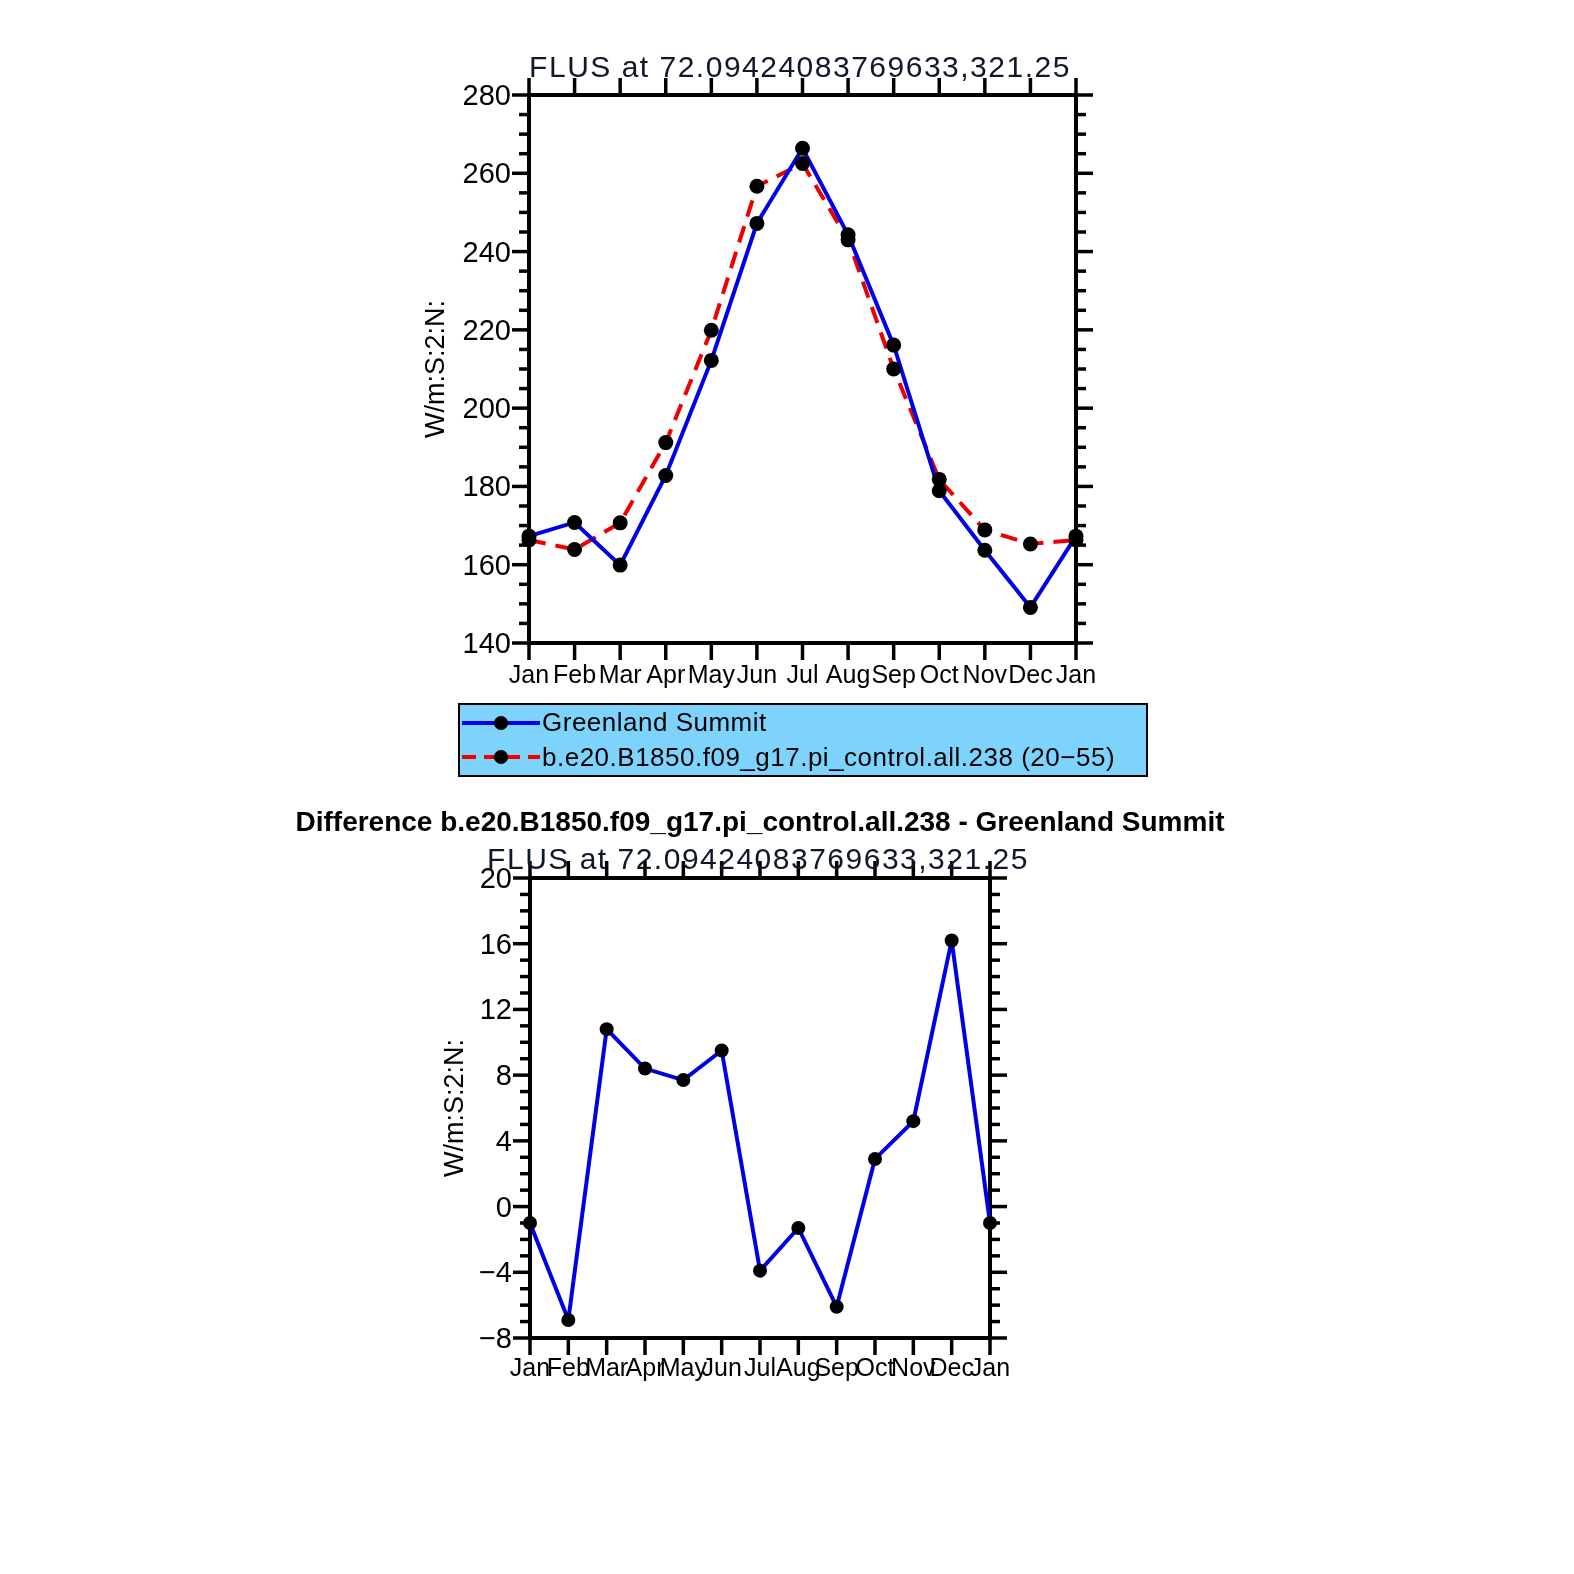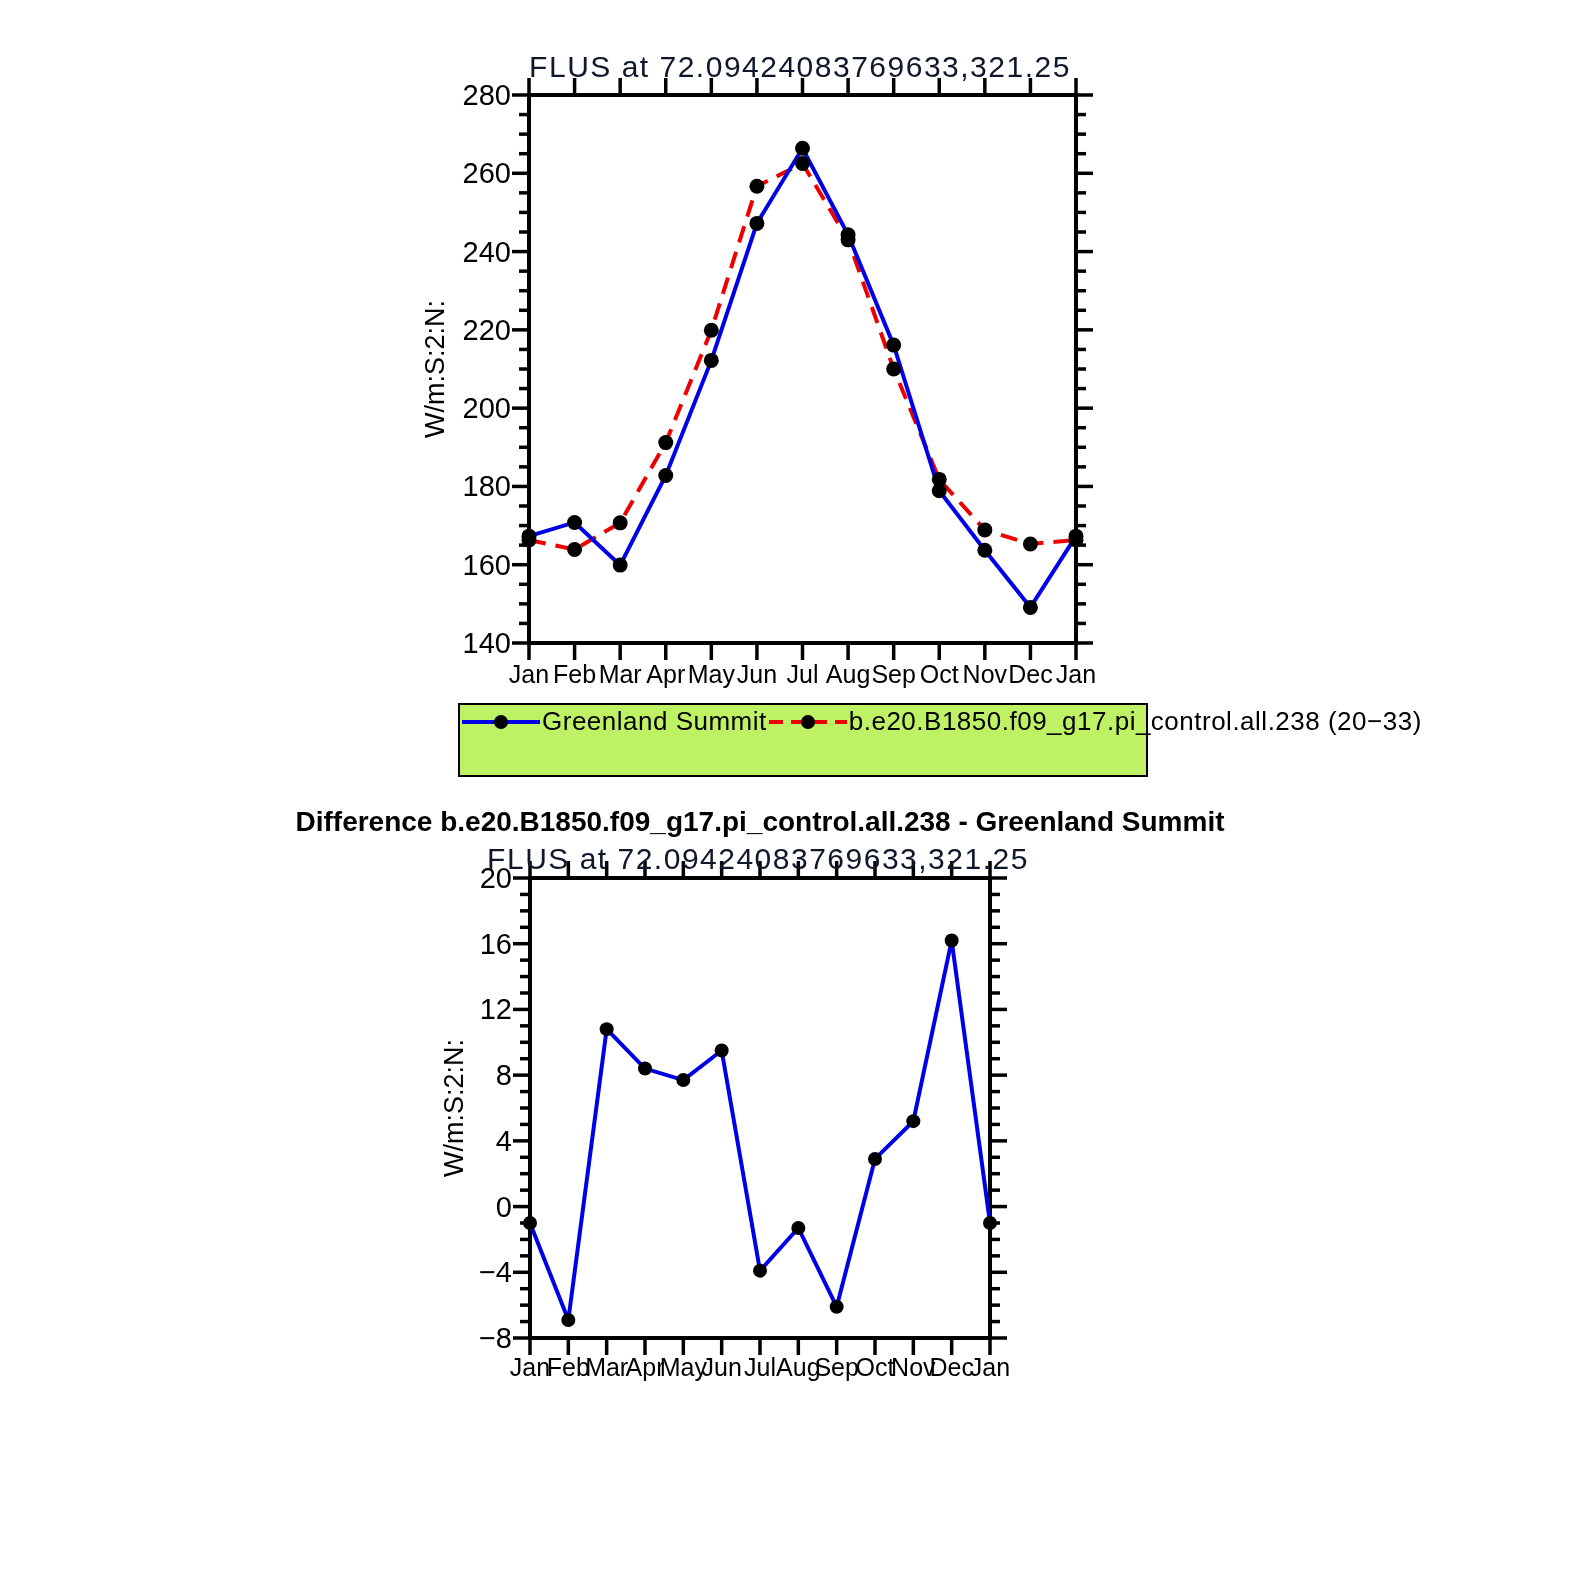--- a/index.html
+++ b/index.html
@@ -37,23 +37,23 @@
     color: #0f172a;
   }
   #title-2 { font-size: 28px; }
   .legend {
     position: absolute;
     left: 458px;
     top: 703px;
     width: 690px;
     height: 74px;
     border: 2px solid #000000;
-    background: #bef264;
+    background: #7dd3fc;
     display: flex;
-    flex-direction: row;
+    flex-direction: column;
     justify-content: space-evenly;
     box-sizing: border-box;
   }
   .legend-row {
     display: flex;
     align-items: center;
     height: 33px;
   }
   .legend-row svg { flex: 0 0 auto; display: block; }
   .legend-label {
@@ -340,21 +340,21 @@
         <line x1="2" y1="11" x2="80" y2="11" stroke-width="4" stroke="#0000E6"></line>
         <circle cx="41" cy="11" r="7" fill="#000000"></circle>
       </svg>
       <span class="legend-label">Greenland Summit</span>
     </div>
     <div class="legend-row">
       <svg width="82" height="22">
         <line x1="2" y1="11" x2="80" y2="11" stroke-width="4" stroke="#EE0000" stroke-dasharray="14 8"></line>
         <circle cx="41" cy="11" r="7" fill="#000000"></circle>
       </svg>
-      <span class="legend-label">b.e20.B1850.f09_g17.pi_control.all.238 (20−33)</span>
+      <span class="legend-label">b.e20.B1850.f09_g17.pi_control.all.238 (20−55)</span>
     </div>
   </div>
 
   <div class="chart-title" id="title-2" style="left:760px; top:806px;">Difference b.e20.B1850.f09_g17.pi_control.all.238 - Greenland Summit</div>
 
   <div class="chart-subtitle" id="subtitle-2" style="left:758px; top:842px;">FLUS at 72.09424083769633,321.25</div>
 
 </div>
 
 </body></html>

